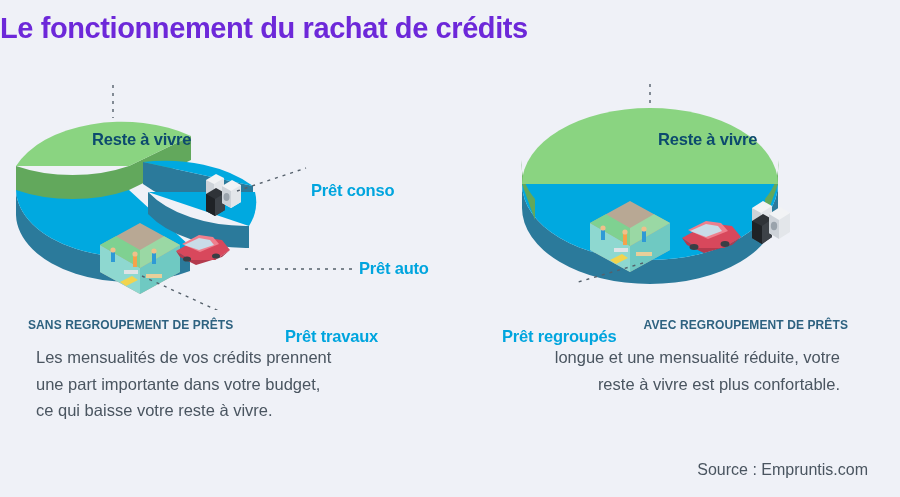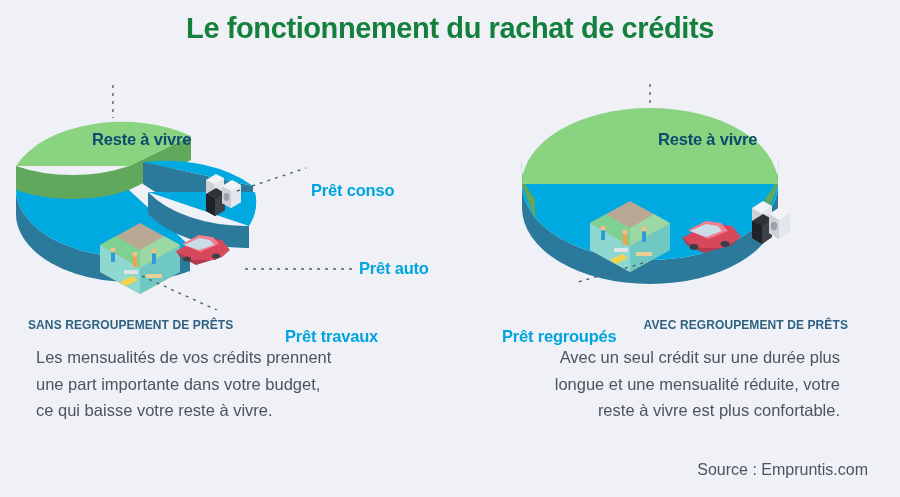--- a/index.html
+++ b/index.html
@@ -20,25 +20,25 @@
     height: 497px;
     background: #eff1f7;
   }
 
   
   .title {
     position: absolute;
     top: 12px;
     left: 0;
     width: 900px;
-    text-align: center;
+    text-align: left;
     font-size: 29px;
     font-weight: bold;
     letter-spacing: -0.4px;
-    color: #15803d;
+    color: #6d28d9;
   }
 
   
   .chart-stage {
     position: absolute;
     top: 60px;
     left: 0;
     width: 900px;
     height: 250px;
   }
@@ -273,21 +273,20 @@
       <div class="col-body">
         <div>Les mensualités de vos crédits prennent</div>
         <div>une part importante dans votre budget,</div>
         <div>ce qui baisse votre reste à vivre.</div>
       </div>
     </div>
 
     <div class="col col-right">
       <div class="col-heading">AVEC REGROUPEMENT DE PRÊTS</div>
       <div class="col-body">
-        <div>Avec un seul crédit sur une durée plus</div>
         <div>longue et une mensualité réduite, votre</div>
         <div>reste à vivre est plus confortable.</div>
       </div>
     </div>
   </div>
 
   <div class="source">Source : Empruntis.com</div>
 </div>
 
 </body></html>

